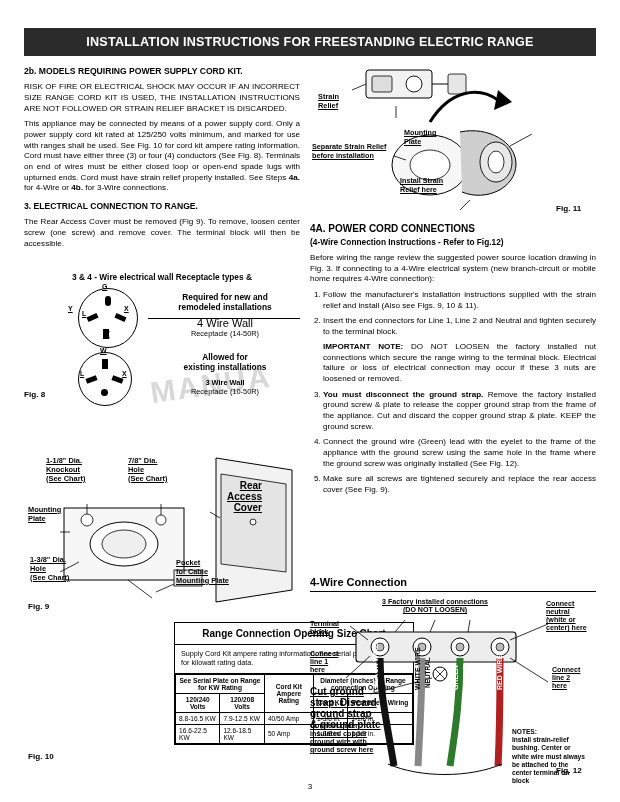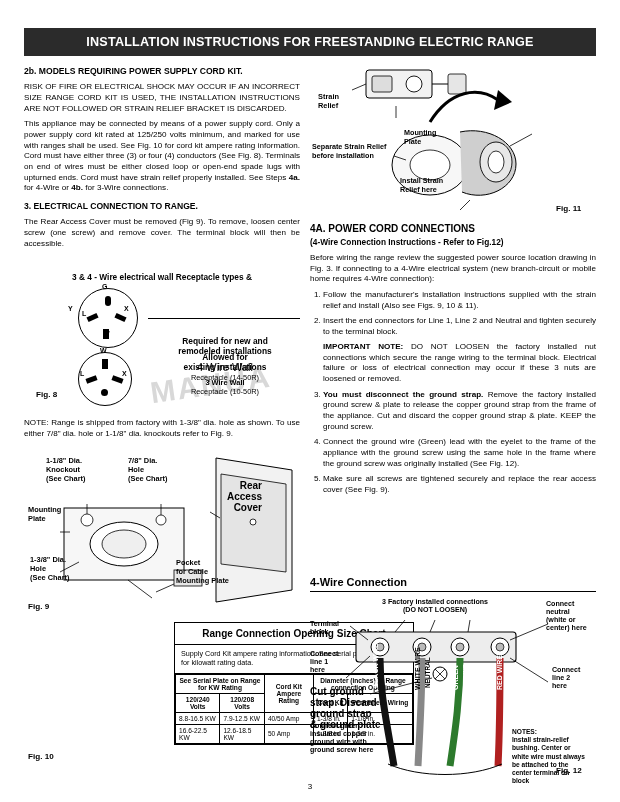--- a/index.html
+++ b/index.html
@@ -34,21 +34,21 @@
   
   .figcap{font-size:8.1px;font-weight:bold;}
 
   
   .recep-title{font-size:8.4px;font-weight:bold;text-align:center;}
   .circle{
     border:1.6px solid #000;border-radius:50%;
     position:relative;background:#fff;
   }
   .slot{position:absolute;background:#000;}
-  .lbl{position:absolute;font-size:7px;font-weight:bold;}
+  .lbl{position:absolute;font-size:7px;font-weight:bold;text-decoration:underline;}
 
   
   .chart{
     position:absolute;left:174px;top:622px;width:238px;
     border:1.3px solid #000;font-size:7.1px;
   }
   .chart .ctitle{
     text-align:center;font-size:10px;font-weight:bold;padding:5px 0 5px;
     border-bottom:1.1px solid #000;
   }
@@ -101,21 +101,21 @@
     <div class="slot" style="left:8px;top:26px;width:11px;height:5px;transform:rotate(-25deg);"></div>
     <div class="slot" style="left:36px;top:26px;width:11px;height:5px;transform:rotate(25deg);"></div>
     <div class="slot" style="left:24px;top:40px;width:6px;height:10px;"></div>
   </div>
   <div class="lbl" style="left:102px;top:283px;">G</div>
   <div class="lbl" style="left:68px;top:305px;">Y</div>
   <div class="lbl" style="left:82px;top:310px;">L</div>
   <div class="lbl" style="left:124px;top:305px;">X</div>
   <div class="lbl" style="left:103px;top:330px;">W</div>
 
-  <div style="position:absolute;left:150px;top:292px;width:150px;text-align:center;margin-top:44px;">
+  <div style="position:absolute;left:150px;top:292px;width:150px;text-align:center;">
     <div class="recep-title">Required for new and</div>
     <div class="recep-title">remodeled installations</div>
     <div style="font-size:11px;margin-top:5px;">4 Wire Wall</div>
     <div style="font-size:7.4px;">Receptacle (14-50R)</div>
   </div>
   <div style="position:absolute;left:148px;top:318px;width:152px;border-top:1px solid #000;"></div>
 
   <div class="circle" style="position:absolute;left:78px;top:352px;width:52px;height:52px;">
     <div class="slot" style="left:23px;top:6px;width:6px;height:10px;"></div>
     <div class="slot" style="left:7px;top:24px;width:11px;height:5px;transform:rotate(-20deg);"></div>
@@ -126,25 +126,22 @@
   <div class="lbl" style="left:80px;top:370px;">L</div>
   <div class="lbl" style="left:122px;top:370px;">X</div>
 
   <div style="position:absolute;left:150px;top:352px;width:150px;text-align:center;">
     <div class="recep-title">Allowed for</div>
     <div class="recep-title">existing installations</div>
     <div style="font-size:7.4px;margin-top:6px;font-weight:bold;">3 Wire Wall</div>
     <div style="font-size:7.4px;">Receptacle (10-50R)</div>
   </div>
 
-  <div class="figcap" style="position:absolute;left:36px;top:390px;">Fig. 8</div>
-
-  <div class="col" style="left:24px;top:418px;width:276px;">
-    <p>NOTE:  Range is shipped from factory with 1-3/8" dia. hole as shown. To use either 7/8" dia. hole or 1-1/8" dia. knockouts refer to Fig. 9.</p>
-  </div>
+  <div class="figcap" style="position:absolute;left:24px;top:390px;">Fig. 8</div>
+
 
   <div class="figbox" style="left:24px;top:452px;width:276px;height:160px;">
     <svg width="276" height="160" viewBox="0 0 276 160">
 
       <polygon points="192,6 268,18 268,138 192,150" fill="#f2f2f2" stroke="#000" stroke-width="1"></polygon>
       <polygon points="197,22 262,32 262,120 197,112" fill="#e4e4e4" stroke="#000" stroke-width=".8"></polygon>
       <circle cx="229" cy="70" r="3" fill="#fff" stroke="#000" stroke-width=".8"></circle>
 
       <rect x="40" y="56" width="120" height="72" fill="#f7f7f7" stroke="#000" stroke-width="1"></rect>
       <ellipse cx="100" cy="92" rx="34" ry="22" fill="#fff" stroke="#000" stroke-width="1"></ellipse>

